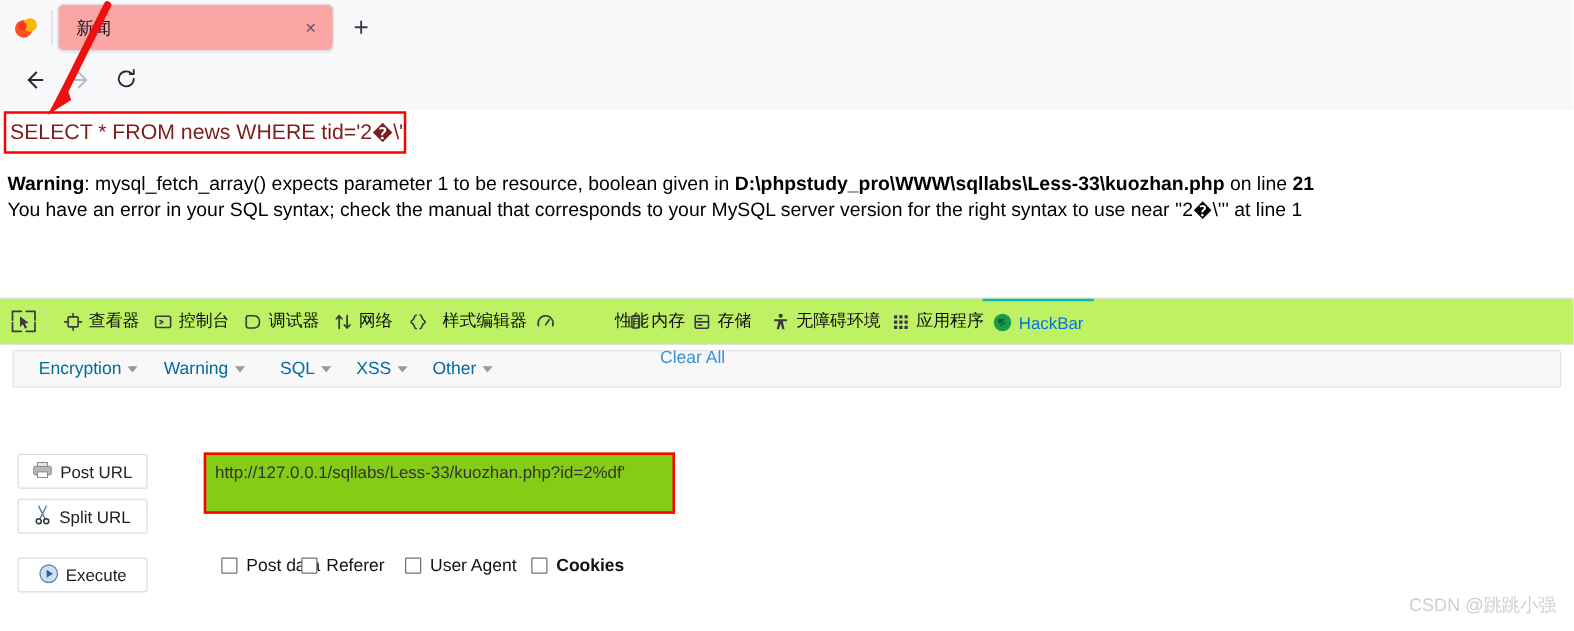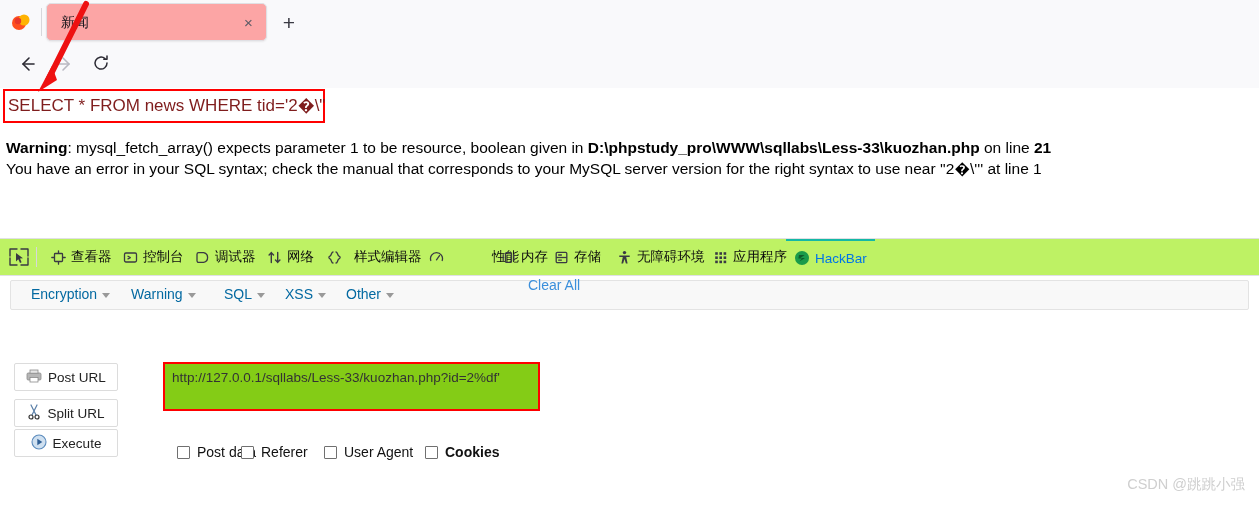--- a/index.html
+++ b/index.html
@@ -253,21 +253,21 @@
     font-size: 13.5px;
     color: #222;
     display: flex;
     align-items: center;
     justify-content: center;
     gap: 6px;
     cursor: pointer;
   }
   #load-url-button  { top: 87px; }
   #split-url-button { top: 123px; }
-  #execute-button   { top: 153px; }
+  #execute-button   { top: 170px; }
 
   #url-textarea-box {
     position: absolute;
     left: 147px; top: 86px;
     width: 377px; height: 49px;
     border: 2.5px solid #ff0000;
     background: #84cc16;
     box-sizing: border-box;
     margin-left: 16px;
   }

